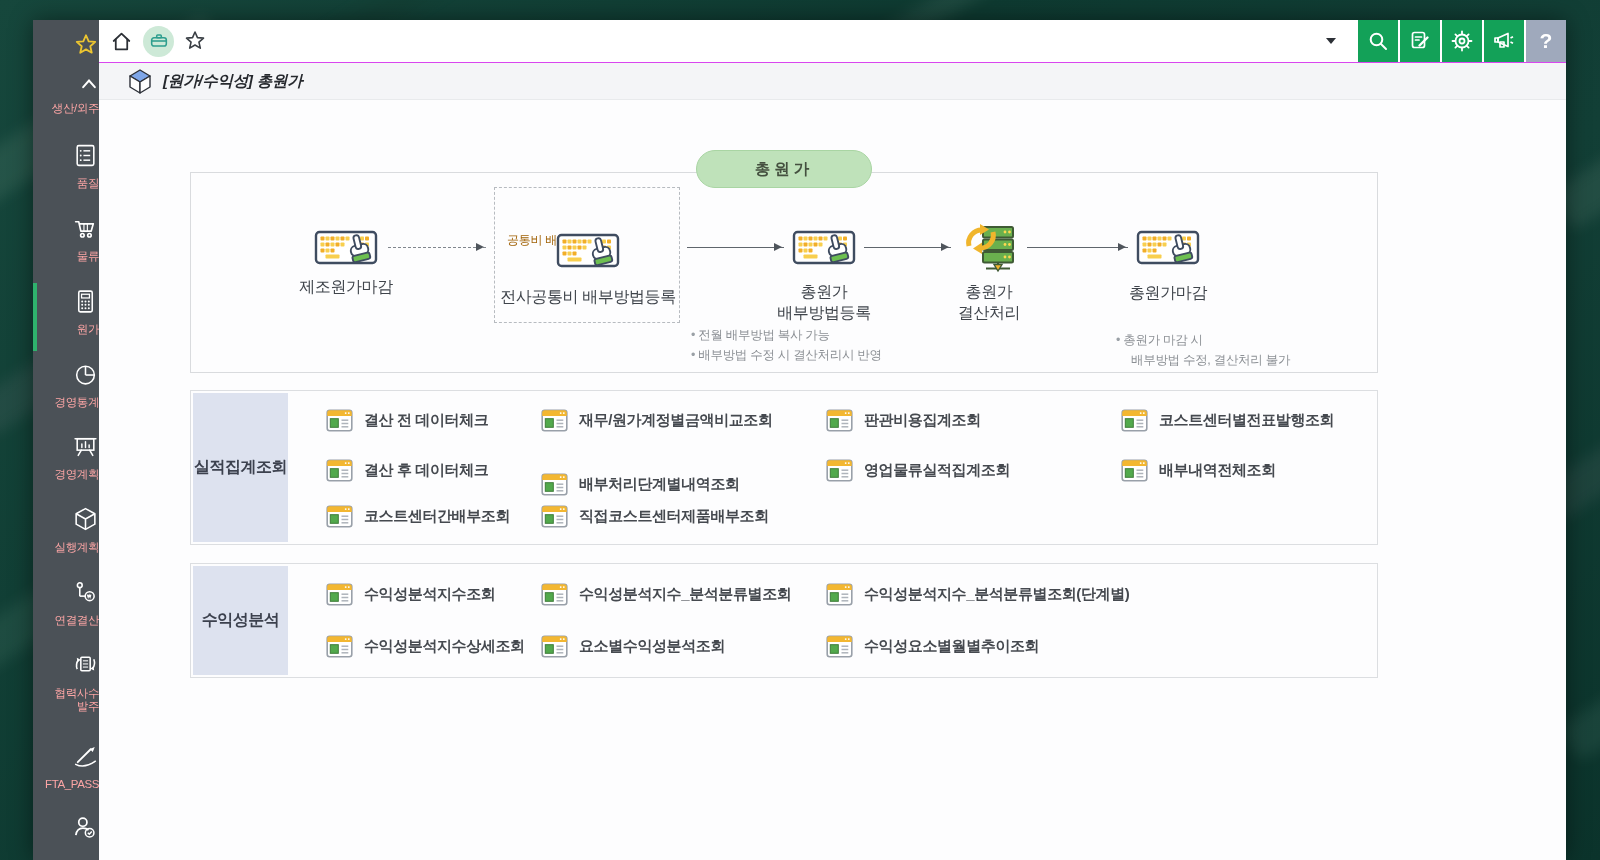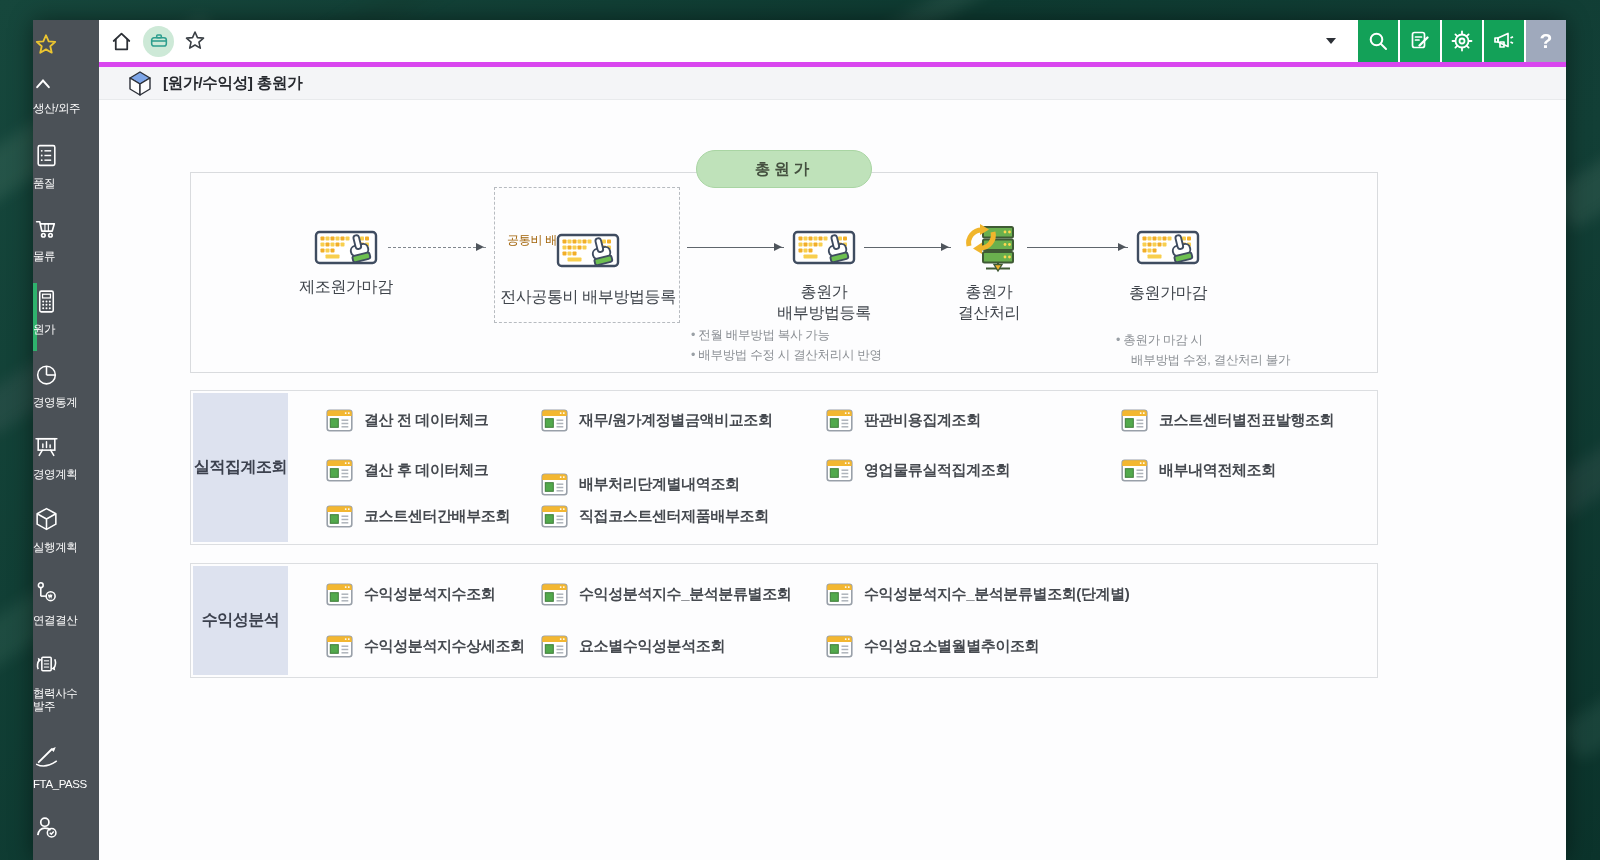--- a/index.html
+++ b/index.html
@@ -9,38 +9,38 @@
 
   
   .bgfx { position:absolute; filter:blur(7px); opacity:.55; transform:rotate(-33deg); border-radius:10px; pointer-events:none; }
 
   
   .app { position:absolute; left:33px; top:20px; width:1533px; height:840px; display:flex;
          box-shadow:0 0 22px rgba(0,0,0,.45); }
 
   
   .sidebar { width:66px; flex-shrink:0; background:#4b5157; position:relative; }
-  .sb-item { position:absolute; left:0; width:66px; text-align:left; color:#ffffff; }
+  .sb-item { position:absolute; left:0; width:66px; text-align:right; color:#fca5a5; }
   .sb-item .lbl { display:block; font-size:11.5px; margin-top:4px; letter-spacing:-.4px; line-height:13px; }
   .sb-active-bar { position:absolute; left:0; top:263px; width:4px; height:68px; background:#2fb26d; }
   .sb-icon { display:inline-block; }
 
   
   .main { flex:1; display:flex; flex-direction:column; background:#fdfdfe; min-width:0; }
 
   .topbar { height:42px; background:#fff; display:flex; align-items:center; padding-left:10px; position:relative; }
   .tb-left { display:flex; align-items:center; gap:9px; }
   .tb-circle { width:31px; height:31px; border-radius:50%; background:#cde9d7; display:flex; align-items:center; justify-content:center; }
   .tb-spacer { flex:1; }
   .tb-caret { width:0; height:0; border:5px solid transparent; border-top:6px solid #2c3036; margin-right:20px; margin-top:5px; }
   .tb-btn { width:40px; height:42px; background:#13a158; display:flex; align-items:center; justify-content:center; margin-left:2px; cursor:pointer; }
   .tb-btn.help { background:#9fa9bc; color:#fff; font-size:21px; font-weight:bold; }
 
-  .titlebar { height:38px; background:#f4f5f7; border-top:5px solid #d946ef; border-bottom:1px solid #e8eaec;
-              display:flex; align-items:center; padding-left:28px; gap:10px; }
+  .titlebar { height:38px; background:#f4f5f7; border-top:1px solid #d946ef; border-bottom:1px solid #e8eaec;
+              display:flex; align-items:center; padding-left:28px; gap:10px;font-style:italic; }
   .titlebar .ttl { font-size:15.5px; font-weight:bold; color:#26292e; letter-spacing:-.3px; }
 
   .content { position:relative; flex:1; background:#fdfdfe; }
 
   
   .flowbox { position:absolute; left:91px; top:72px; width:1188px; height:201px; border:1px solid #d9dbde; background:#fdfdfe; }
   .pill { position:absolute; left:505px; top:-23px; width:176px; height:38px; border-radius:19px;
           background:#bfe2ba; border:1px solid #a9d5a3; display:flex; align-items:center; justify-content:center;
           font-size:15.5px; color:#44503f; letter-spacing:4px; font-weight:bold; }
   .step { position:absolute; transform:translateX(-50%); text-align:center; cursor:pointer; }

